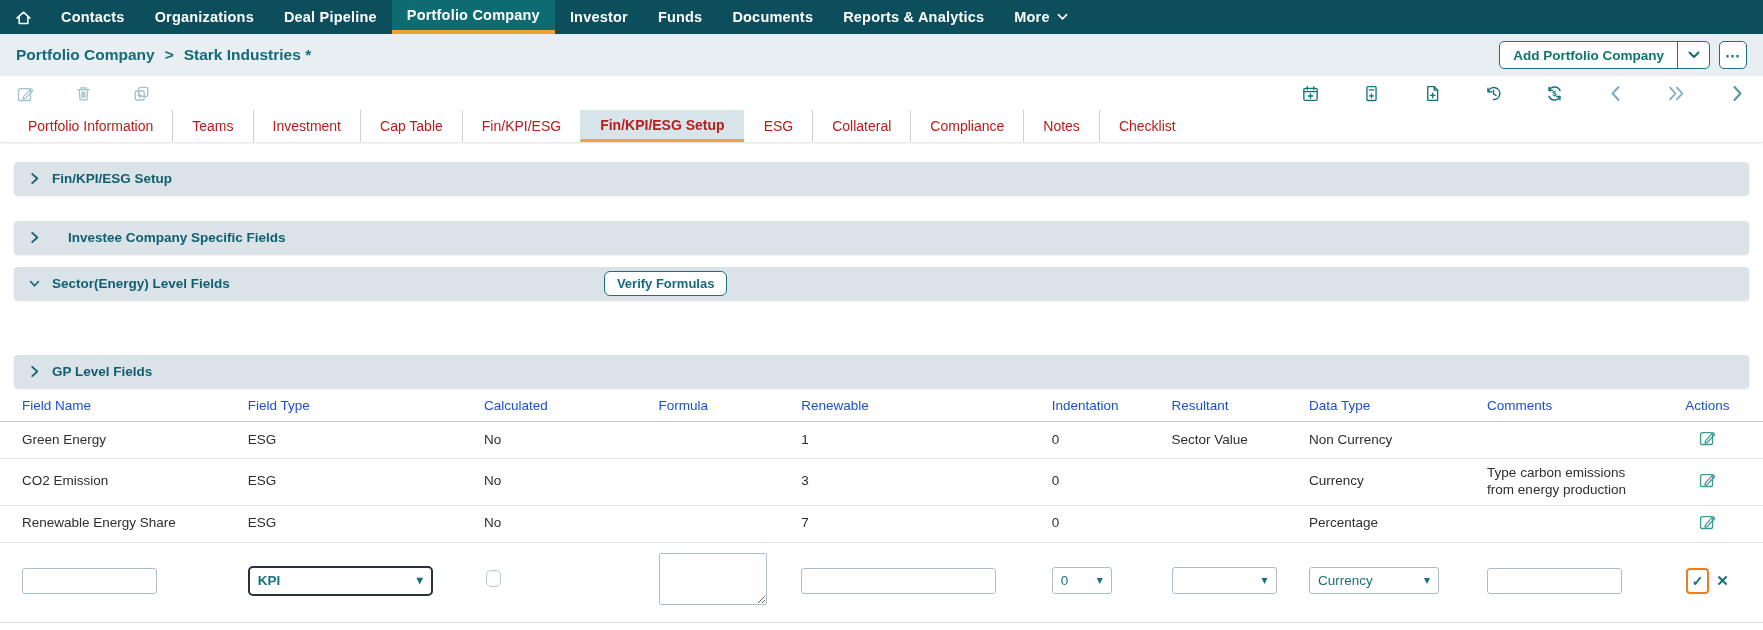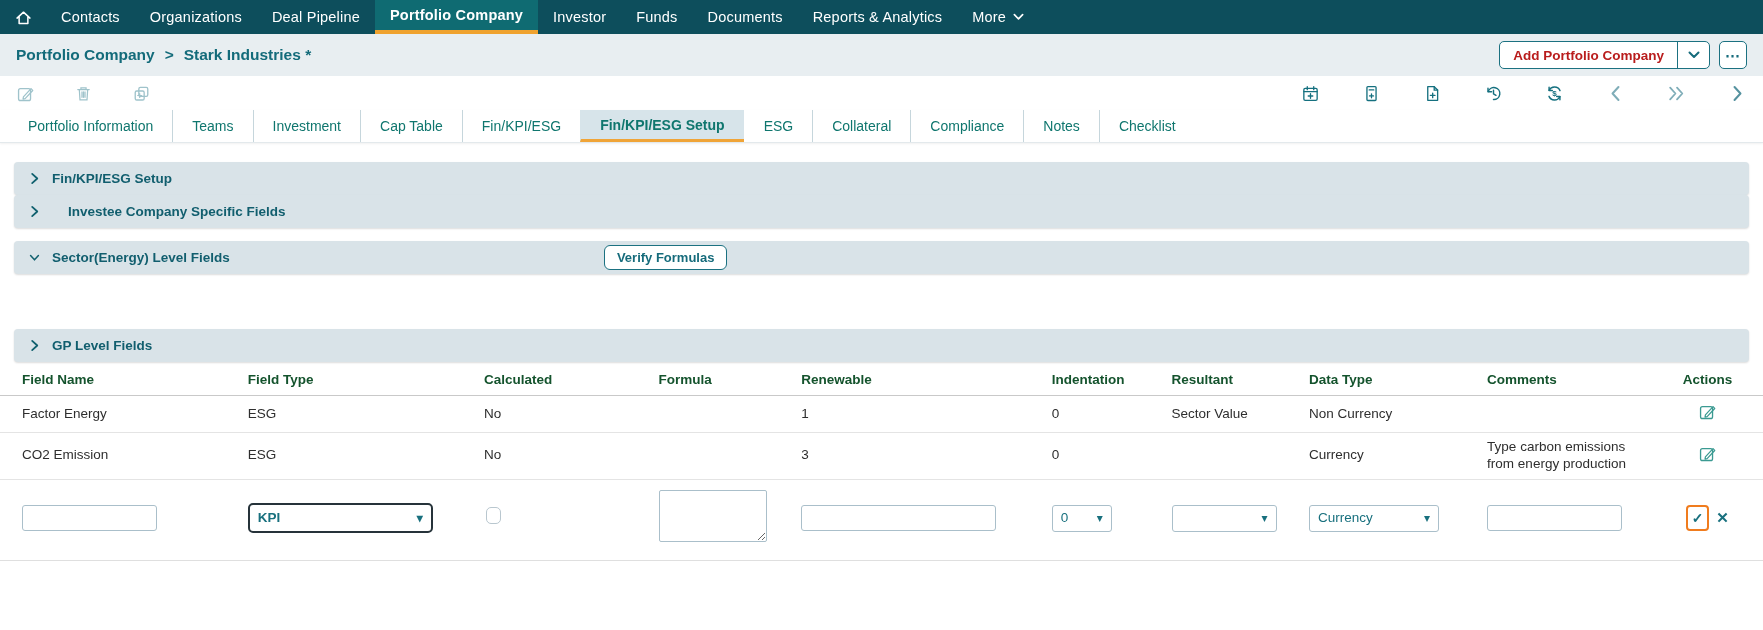--- a/index.html
+++ b/index.html
@@ -10,33 +10,33 @@
   *{box-sizing:border-box; margin:0; padding:0;}
   html,body{width:1763px; height:630px; overflow:hidden; background:#fff;
     font-family:"Liberation Sans", sans-serif; -webkit-font-smoothing:antialiased;}
   svg{display:block;}
 
   
   .topnav{height:34px; background:var(--nav-bg); display:flex; align-items:stretch; color:#fff;}
   .nav-home{width:46px; display:flex; align-items:center; justify-content:center; cursor:pointer;}
   .nav-home svg{width:19px; height:19px;}
   .nav-item{display:flex; align-items:center; gap:7px; padding:0 15px; font-size:14.5px;
-    font-weight:400; letter-spacing:.2px; cursor:pointer; white-space:nowrap;}
+    font-weight:700; letter-spacing:.2px; cursor:pointer; white-space:nowrap;}
   .nav-item.active{background:var(--nav-active-bg); font-weight:700; border-bottom:4px solid var(--accent-orange);}
   .nav-item .caret svg{width:11px; height:8px;}
 
   
   .crumb-row{height:42px; background:var(--breadcrumb-bg); display:flex; align-items:center;
     padding:0 16px; justify-content:space-between;}
   .breadcrumb{display:flex; align-items:center; gap:10px; font-size:15.5px; font-weight:700; color:#136b7a;}
   .breadcrumb .sep{font-weight:700; color:#136b7a;}
   .crumb-actions{display:flex; align-items:center; gap:9px;}
   .split-btn{display:flex; align-items:stretch; height:28px; border:1.5px solid #1b7181;
     border-radius:5px; background:#fff; cursor:pointer; overflow:hidden;}
-  .split-main{display:flex; align-items:center; padding:0 13px; font-size:13.5px; font-weight:700; color:#b91c1c;}
+  .split-main{display:flex; align-items:center; padding:0 13px; font-size:13.5px; font-weight:700; color:#0f766e;}
   .split-caret{display:flex; align-items:center; justify-content:center; width:32px;
     border-left:1.5px solid #1b7181; color:#156b7b;}
   .split-caret svg{width:12px; height:8px;}
   .more-btn{height:28px; width:28px; border:1.5px solid #1b7181; border-radius:5px; background:#fff;
     color:#156b7b; font-size:15px; font-weight:700; line-height:1; cursor:pointer; display:flex;
     align-items:center; justify-content:center; letter-spacing:1px;}
 
   
   .toolbar{height:34px; display:flex; align-items:center; padding:0 16px; background:#fff;}
   .tb-left{display:flex; align-items:center; gap:39px;}
@@ -44,46 +44,46 @@
   .icon-btn{background:none; border:none; cursor:pointer; padding:0; display:flex; align-items:center;}
   .icon-btn svg{width:19px; height:19px;}
   .ic-muted{color:#9fc3cb;}
   .ic-teal{color:#15707f;}
   .ic-mid{color:#7fadb8;}
   .ic-next{color:#55929f;}
 
   
   .tabs{height:33px; display:flex; align-items:stretch; padding-left:8px; background:#fff;
     border-bottom:1px solid #e3e9ec; box-shadow:0 1px 2px rgba(0,0,0,.06);}
-  .tab{display:flex; align-items:center; padding:0 19px; font-size:14px; color:#0f766e;
+  .tab{display:flex; align-items:center; padding:0 19px; font-size:14px; color:#b91c1c;
     cursor:pointer; white-space:nowrap; border-left:1px solid transparent;}
   .tab + .tab{border-left:1px solid #c6d6dc;}
   .tab.active{background:#d7e4ea; font-weight:700; border-bottom:3px solid #f0a437; border-left-color:transparent;}
   .tab.active + .tab{border-left-color:transparent;}
 
   
   main{background:#fff;}
   .bar{height:33px; margin:0 14px; background:var(--section-bar-bg); border-radius:4px;
     display:flex; align-items:center; padding:0 15px; gap:12px; position:relative;
     box-shadow:0 1px 2px rgba(0,0,0,.14); cursor:pointer;}
   .bar .chev{color:#10606e; display:flex;}
   .bar .chev svg{width:11px; height:13px;}
   .bar .bar-label{font-size:13.5px; font-weight:700; color:#115e6e;}
   .bar-s1{margin-top:19px;}
-  .bar-s2{gap:28px;}
+  .bar-s2{margin-top:26px;gap:28px;}
   .bar-s3{margin-top:55px;}
   .bar-s4{margin-top:13px;}
   .verify-btn{position:absolute; left:34%; top:4px; height:25px; padding:0 12px; background:#fff;
     border:1.5px solid #1b7181; border-radius:6px; font-size:13px; font-weight:700; color:#156b7b;
     cursor:pointer; font-family:"Liberation Sans", sans-serif;}
 
   
   table{width:100%; border-collapse:collapse; table-layout:fixed; margin-top:2px;}
   th,td{text-align:left; padding:6px 8px; font-size:13.5px; overflow:hidden;}
-  th{font-weight:700; color:#14532d; border-bottom:1px solid #c9c9c9; padding-top:8px; padding-bottom:8px;}
+  th{font-weight:400; color:#1d4ed8; border-bottom:1px solid #c9c9c9; padding-top:8px; padding-bottom:8px;}
   td{color:#2e2e2e; border-bottom:1px solid #e4e4e4; vertical-align:middle; line-height:1.25;}
   th:first-child, td:first-child{padding-left:22px;}
   .col-actions{text-align:center;}
   td.col-actions{text-align:center;}
   .row-edit-btn{background:none; border:none; cursor:pointer; color:#3b9a92; padding:0; margin:0 auto; display:inline-flex;}
   .row-edit-btn svg{width:19px; height:19px;}
 
   
   .edit-row td{padding-top:10px; padding-bottom:13px; border-bottom:1px solid #dfdfdf;}
   .txt-in{height:26px; border:1px solid #aabfca; border-radius:3px; background:#fff; width:135px;
@@ -325,21 +325,21 @@
         <th>Renewable</th>
         <th>Indentation</th>
         <th>Resultant</th>
         <th>Data Type</th>
         <th>Comments</th>
         <th class="col-actions">Actions</th>
       </tr>
     </thead>
     <tbody>
       <tr>
-        <td>Factor Energy</td>
+        <td>Green Energy</td>
         <td>ESG</td>
         <td>No</td>
         <td></td>
         <td>1</td>
         <td>0</td>
         <td>Sector Value</td>
         <td>Non Currency</td>
         <td></td>
         <td class="col-actions"><button class="row-edit-btn">
               <span>
@@ -362,20 +362,39 @@
         <td>Type carbon emissions from energy production</td>
         <td class="col-actions"><button class="row-edit-btn">
               <span>
                 <svg viewBox="0 0 20 20">
                   <rect x="2.7" y="4.8" width="12.6" height="12.6" rx="2" fill="none" stroke="currentColor" stroke-width="1.4"></rect>
                   <path d="M7.8 13.6 L15.8 4.8 L17.6 6.8 L9.6 15.4 L7.4 15.9 Z" fill="none" stroke="currentColor" stroke-width="1.3" stroke-linejoin="round"></path>
                 </svg>
               </span>
             </button></td>
       </tr>
+      <tr>
+        <td>Renewable Energy Share</td>
+        <td>ESG</td>
+        <td>No</td>
+        <td></td>
+        <td>7</td>
+        <td>0</td>
+        <td></td>
+        <td>Percentage</td>
+        <td></td>
+        <td class="col-actions"><button class="row-edit-btn">
+              <span>
+                <svg viewBox="0 0 20 20">
+                  <rect x="2.7" y="4.8" width="12.6" height="12.6" rx="2" fill="none" stroke="currentColor" stroke-width="1.4"></rect>
+                  <path d="M7.8 13.6 L15.8 4.8 L17.6 6.8 L9.6 15.4 L7.4 15.9 Z" fill="none" stroke="currentColor" stroke-width="1.3" stroke-linejoin="round"></path>
+                </svg>
+              </span>
+            </button></td>
+      </tr>
 
       <tr class="edit-row">
         <td>
           <input class="txt-in" type="text" value="" style="">
         </td>
         <td>
           <div class="sel sel-fieldtype">
             <span>KPI</span>
             <span class="sel-caret">▾</span>
           </div>

